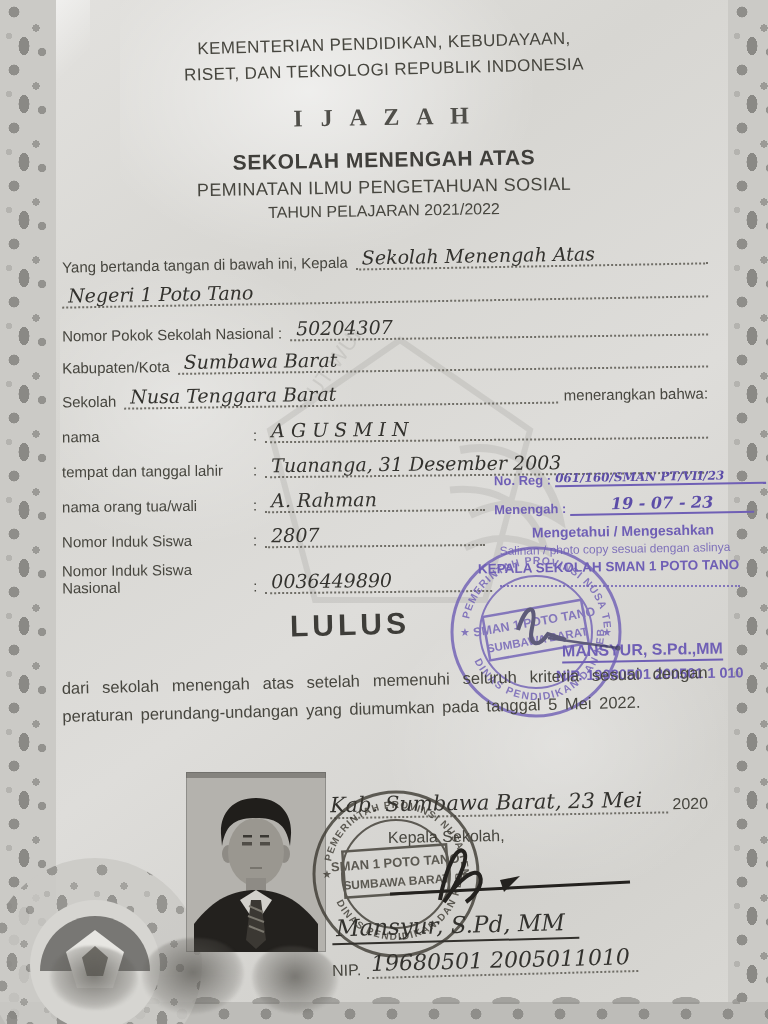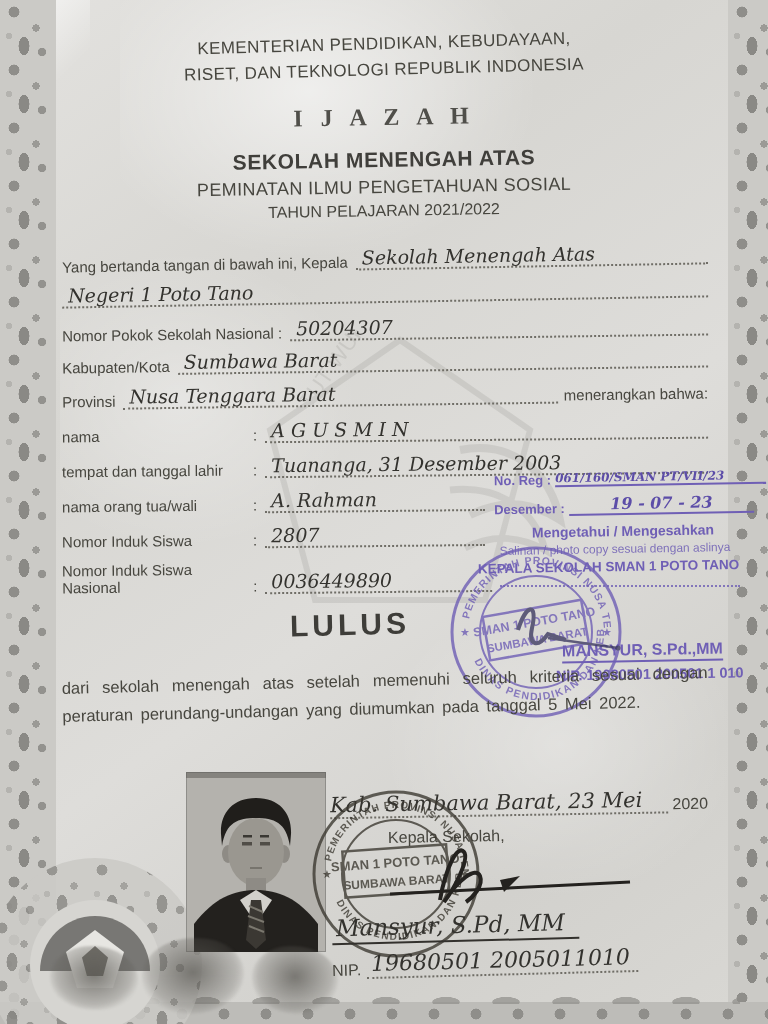--- a/index.html
+++ b/index.html
@@ -89,21 +89,21 @@
 
   <div class="abs row" style="top:318px;transform:rotate(-.8deg);">
     <span class="pr">Nomor Pokok Sekolah Nasional :</span>
     <span class="hw val hwline">50204307</span>
   </div>
   <div class="abs row" style="top:350px;transform:rotate(-.8deg);">
     <span class="pr">Kabupaten/Kota</span>
     <span class="hw val hwline">Sumbawa Barat</span>
   </div>
   <div class="abs row" style="top:384px;transform:rotate(-.8deg);">
-    <span class="pr">Provinsi</span>
+    <span class="pr">Sekolah</span>
     <span class="hw val hwline">Nusa Tenggara Barat</span>
     <span class="pr" style="margin-left:6px;">menerangkan bahwa:</span>
   </div>
 
   <div class="abs row" style="top:420px;transform:rotate(-.6deg);">
     <span class="pr" style="width:185px;">nama</span>
     <span class="sep">:</span>
     <span class="hw val hwline" style="letter-spacing:6px;">AGUSMIN</span>
   </div>
   <div class="abs row" style="top:455px;transform:rotate(-.6deg);">
@@ -128,21 +128,21 @@
     <span class="sep">:</span>
     <span class="hw val hwline" style="max-width:230px;">0036449890</span>
     <span style="flex:1;"></span>
   </div>
 
   <div class="abs purple" style="left:494px;top:470px;font-size:13px;font-weight:bold;display:flex;align-items:flex-end;width:272px;transform:rotate(-1deg);">
     <span>No. Reg :</span>
     <span class="hw pline" style="flex:1;margin-left:4px;color:#5c4da8;font-size:12px;">061/160/SMAN PT/VII/23</span>
   </div>
   <div class="abs purple" style="left:494px;top:494px;font-size:13px;font-weight:bold;display:flex;align-items:flex-end;width:260px;transform:rotate(-1deg);">
-    <span>Desember :</span>
+    <span>Menengah :</span>
     <span class="hw pline" style="flex:1;margin-left:4px;color:#5c4da8;font-size:16px;text-align:center;">19 - 07 - 23</span>
   </div>
   <div class="abs purple" style="left:480px;top:523px;width:286px;text-align:center;font-size:14px;font-weight:bold;transform:rotate(-1deg);">Mengetahui / Mengesahkan</div>
   <div class="abs purple" style="left:462px;top:542px;width:306px;text-align:center;font-size:12px;opacity:.85;transform:rotate(-1deg);">Salinan / photo copy sesuai dengan aslinya</div>
   <div class="abs purple" style="left:478px;top:559px;width:290px;text-align:left;font-size:13.5px;font-weight:bold;transform:rotate(-1deg);">KEPALA SEKOLAH SMAN 1 POTO TANO</div>
   <div class="abs" style="left:500px;top:585px;width:240px;border-bottom:2px dotted #6f5fb5;opacity:.8;"></div>
   <div class="abs purple" style="left:562px;top:641px;font-size:16px;font-weight:bold;border-bottom:2px solid #6f5fb5;padding-bottom:1px;transform:rotate(-1deg);">MANSYUR, S.Pd.,MM</div>
   <div class="abs purple" style="left:556px;top:666px;font-size:14.5px;font-weight:bold;transform:rotate(-1deg);">NIP. 19680501 200501 1 010</div>
 
   <svg class="abs" style="left:448px;top:544px;opacity:.8;" width="176" height="176" viewBox="-88 -88 176 176" xmlns="http://www.w3.org/2000/svg">

